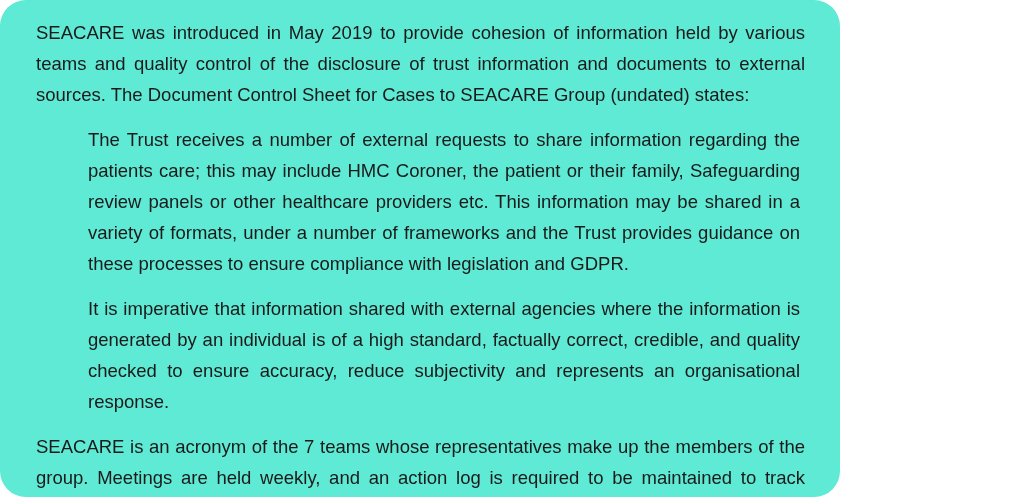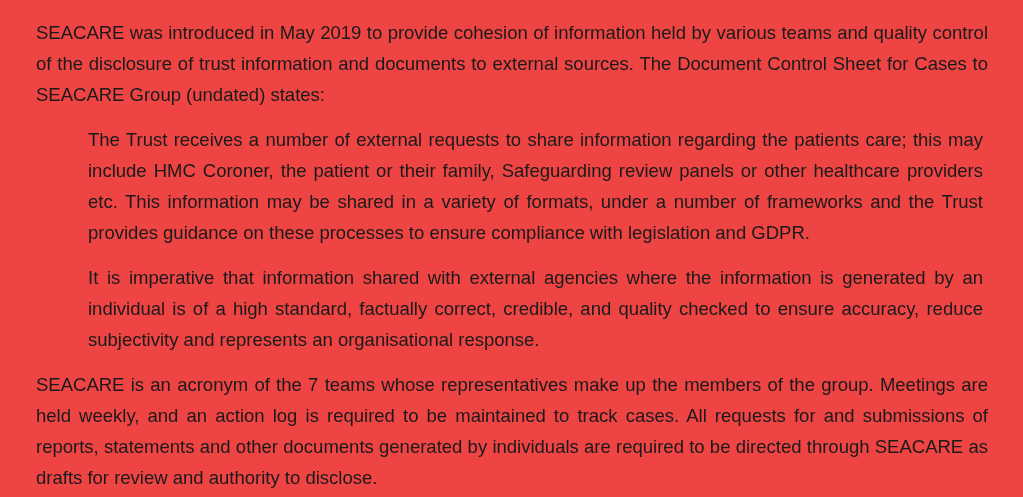--- a/index.html
+++ b/index.html
@@ -9,24 +9,25 @@
   }
   body {
     width: 1023px;
     height: 497px;
     overflow: hidden;
     font-family: "Liberation Sans", sans-serif;
     color: #1a1a1a;
   }
   .doc-page {
     box-sizing: border-box;
-    width: 1023px;
+    width: 840px;
     height: 497px;
     padding: 17px 35px 0 36px;
-    background: #ef4444;
+    background: #5eead4;
+    border-radius: 26px;
   }
   .para {
     margin: 0 0 14px 0;
     font-size: 18.5px;
     line-height: 31px;
     text-align: justify;
     color: #1a1a1a;
   }
   .body-para {
     margin-left: 0;

